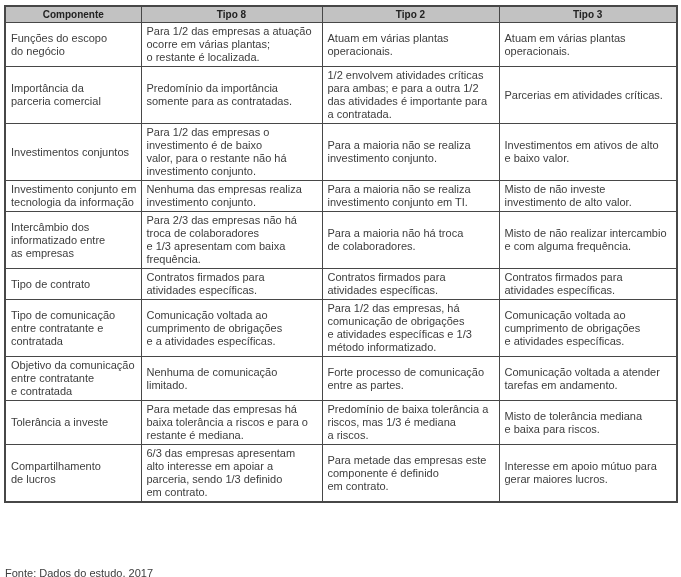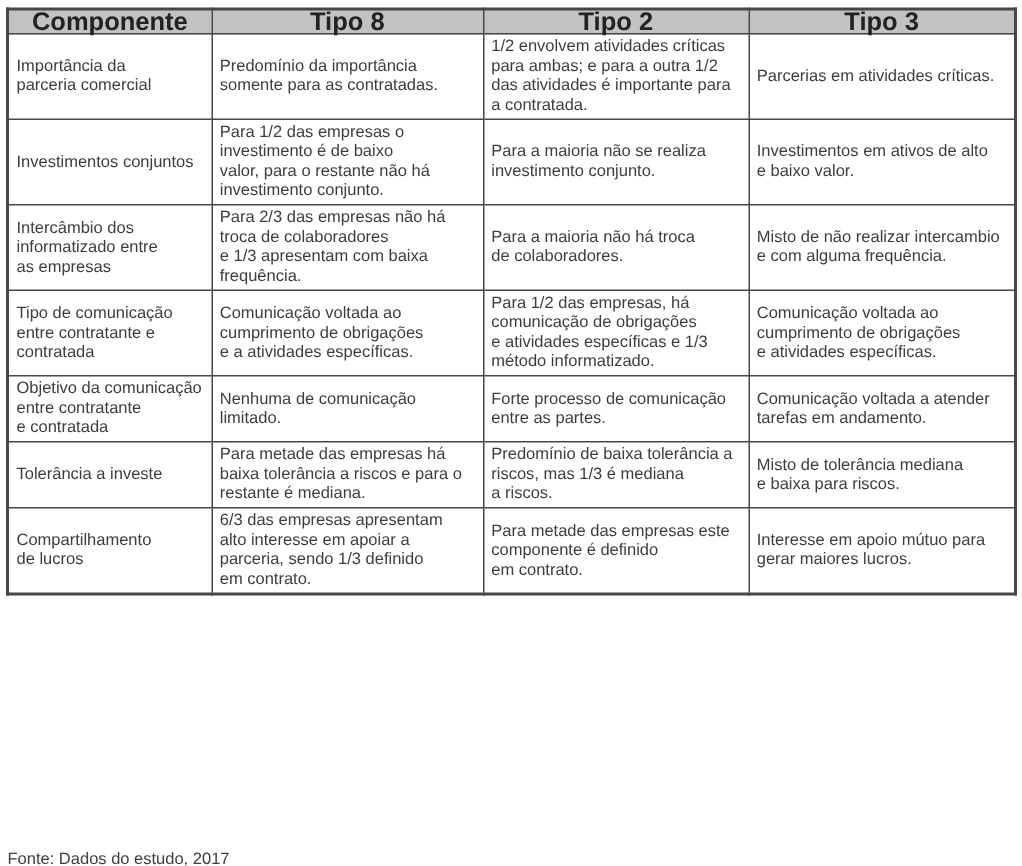--- a/index.html
+++ b/index.html
@@ -27,21 +27,21 @@
     table-layout: fixed;
     border: 2px solid #474747;
   }
   table.grid th,
   table.grid td {
     border: 1px solid #474747;
   }
   table.grid th {
     background: #c2c2c2;
     color: #222222;
-    font-size: 17px;
+    font-size: 10px;
     line-height: 13px;
     font-weight: 700;
     text-align: center;
     padding: 1px 2px;
   }
   table.grid td {
     font-size: 11px;
     line-height: 13px;
     color: #3d3d3d;
     vertical-align: middle;
@@ -73,53 +73,83 @@
     <thead>
       <tr>
         <th>Componente</th>
         <th>Tipo 8</th>
         <th>Tipo 2</th>
         <th>Tipo 3</th>
       </tr>
     </thead>
     <tbody>
       <tr>
+        <td>Funções do escopo
+do negócio</td>
+        <td>Para 1/2 das empresas a atuação
+ocorre em várias plantas;
+o restante é localizada.</td>
+        <td>Atuam em várias plantas
+operacionais.</td>
+        <td>Atuam em várias plantas
+operacionais.</td>
+      </tr>
+      <tr>
         <td>Importância da
 parceria comercial</td>
         <td>Predomínio da importância
 somente para as contratadas.</td>
         <td>1/2 envolvem atividades críticas
 para ambas; e para a outra 1/2
 das atividades é importante para
 a contratada.</td>
         <td>Parcerias em atividades críticas.</td>
       </tr>
       <tr>
         <td>Investimentos conjuntos</td>
         <td>Para 1/2 das empresas o
 investimento é de baixo
 valor, para o restante não há
 investimento conjunto.</td>
         <td>Para a maioria não se realiza
 investimento conjunto.</td>
         <td>Investimentos em ativos de alto
 e baixo valor.</td>
+      </tr>
+      <tr>
+        <td>Investimento conjunto em
+tecnologia da informação</td>
+        <td>Nenhuma das empresas realiza
+investimento conjunto.</td>
+        <td>Para a maioria não se realiza
+investimento conjunto em TI.</td>
+        <td>Misto de não investe
+investimento de alto valor.</td>
       </tr>
       <tr>
         <td>Intercâmbio dos
 informatizado entre
 as empresas</td>
         <td>Para 2/3 das empresas não há
 troca de colaboradores
 e 1/3 apresentam com baixa
 frequência.</td>
         <td>Para a maioria não há troca
 de colaboradores.</td>
         <td>Misto de não realizar intercambio
 e com alguma frequência.</td>
+      </tr>
+      <tr>
+        <td>Tipo de contrato</td>
+        <td>Contratos firmados para
+atividades específicas.</td>
+        <td>Contratos firmados para
+atividades específicas.</td>
+        <td>Contratos firmados para
+atividades específicas.</td>
       </tr>
       <tr>
         <td>Tipo de comunicação
 entre contratante e
 contratada</td>
         <td>Comunicação voltada ao
 cumprimento de obrigações
 e a atividades específicas.</td>
         <td>Para 1/2 das empresas, há
 comunicação de obrigações

